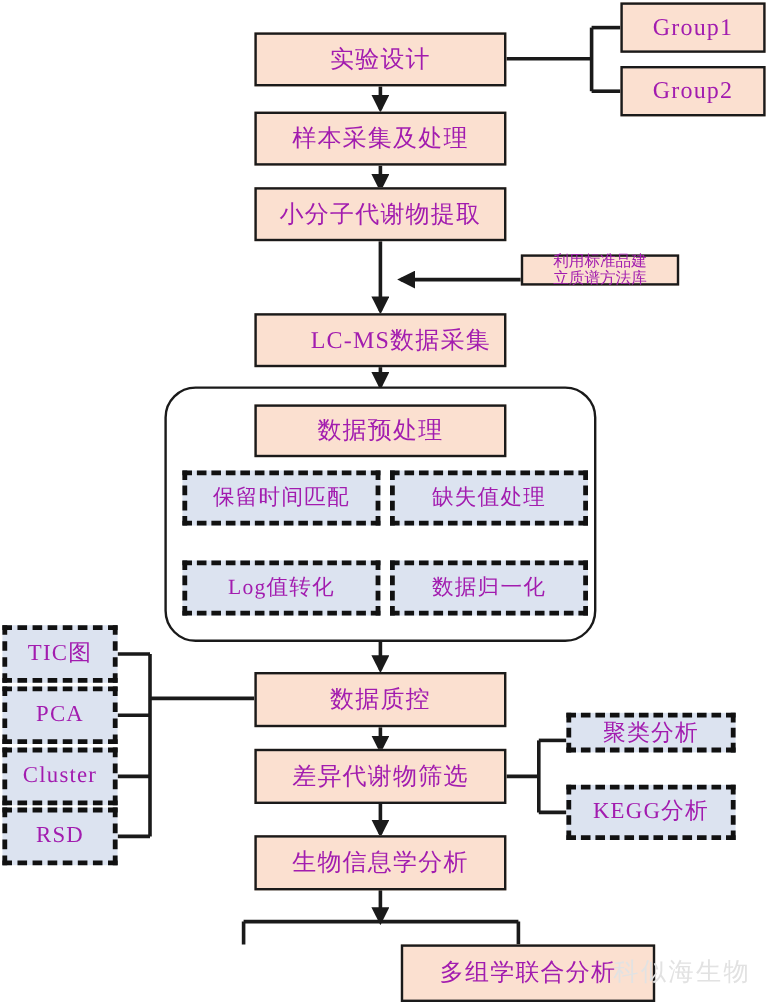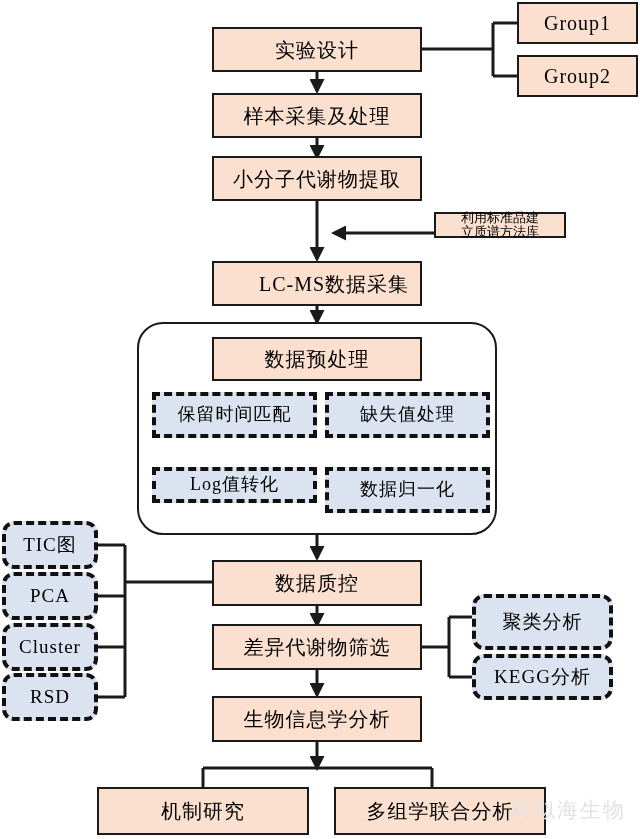--- a/index.html
+++ b/index.html
@@ -17,21 +17,21 @@
   #wires{position:absolute;left:0;top:0;width:640px;height:839px;}
 
   
   .node{
     position:absolute;
     box-sizing:border-box;
     display:flex;
     align-items:center;
     justify-content:center;
     text-align:center;
-    color:#000000;
+    color:#a21caf;
     line-height:1.1;
     white-space:pre-line;
     letter-spacing:1px;
     z-index:5;
   }
   .solid{
     border:2px solid #1a1a1a;
     background:#fbe0d0;
   }
   .dashed{
@@ -40,21 +40,21 @@
   }
   .rounded-group{
     position:absolute;
     box-sizing:border-box;
     border:2px solid #1a1a1a;
     border-radius:26px;
     background:#ffffff;
     z-index:2;
   }
   .fs20{font-size:20px;}
-  .fs19{font-size:19px;border-radius:12px;}
+  .fs19{font-size:19px;}
   .fs18{font-size:18px;}
   .fs13{font-size:13px;letter-spacing:0px;}
 
   .watermark{
     position:absolute;
     color:#e2e2e2;
     font-size:21px;
     letter-spacing:2px;
     z-index:9;
     pointer-events:none;
@@ -144,21 +144,21 @@
   </div>
 
   <div class="node dashed fs18" style="left:152px;top:392px;width:165px;height:46px;z-index:6;">
     <span>保留时间匹配</span>
   </div>
 
   <div class="node dashed fs18" style="left:325px;top:392px;width:165px;height:46px;z-index:6;">
     <span>缺失值处理</span>
   </div>
 
-  <div class="node dashed fs18" style="left:152px;top:467px;width:165px;height:36px;z-index:6;">
+  <div class="node dashed fs18" style="left:152px;top:467px;width:165px;height:46px;z-index:6;">
     <span>Log值转化</span>
   </div>
 
   <div class="node dashed fs18" style="left:325px;top:467px;width:165px;height:46px;z-index:6;">
     <span>数据归一化</span>
   </div>
 
   <div class="node dashed fs19" style="left:2px;top:521px;width:96px;height:48px;">
     <span>TIC图</span>
   </div>
@@ -180,31 +180,28 @@
   </div>
 
   <div class="node solid fs20" style="left:212px;top:624px;width:210px;height:46px;">
     <span>差异代谢物筛选</span>
   </div>
 
   <div class="node solid fs20" style="left:212px;top:696px;width:210px;height:46px;">
     <span>生物信息学分析</span>
   </div>
 
-  <div class="node dashed fs19" style="left:472px;top:594px;width:141px;height:56px;">
+  <div class="node dashed fs19" style="left:472px;top:594px;width:141px;height:33px;align-items:flex-end;">
     <span>聚类分析</span>
   </div>
 
   <div class="node dashed fs19" style="left:472px;top:654px;width:141px;height:46px;">
     <span>KEGG分析</span>
   </div>
 
-  <div class="node solid fs20" style="left:97px;top:787px;width:212px;height:48px;">
-    <span>机制研究</span>
-  </div>
 
   <div class="node solid fs20" style="left:334px;top:787px;width:212px;height:48px;">
     <span>多组学联合分析</span>
   </div>
 
   <div class="watermark" style="left:492px;top:796px;margin-left:19px;">科似海生物</div>
 
 </div>
 
 </body></html>

